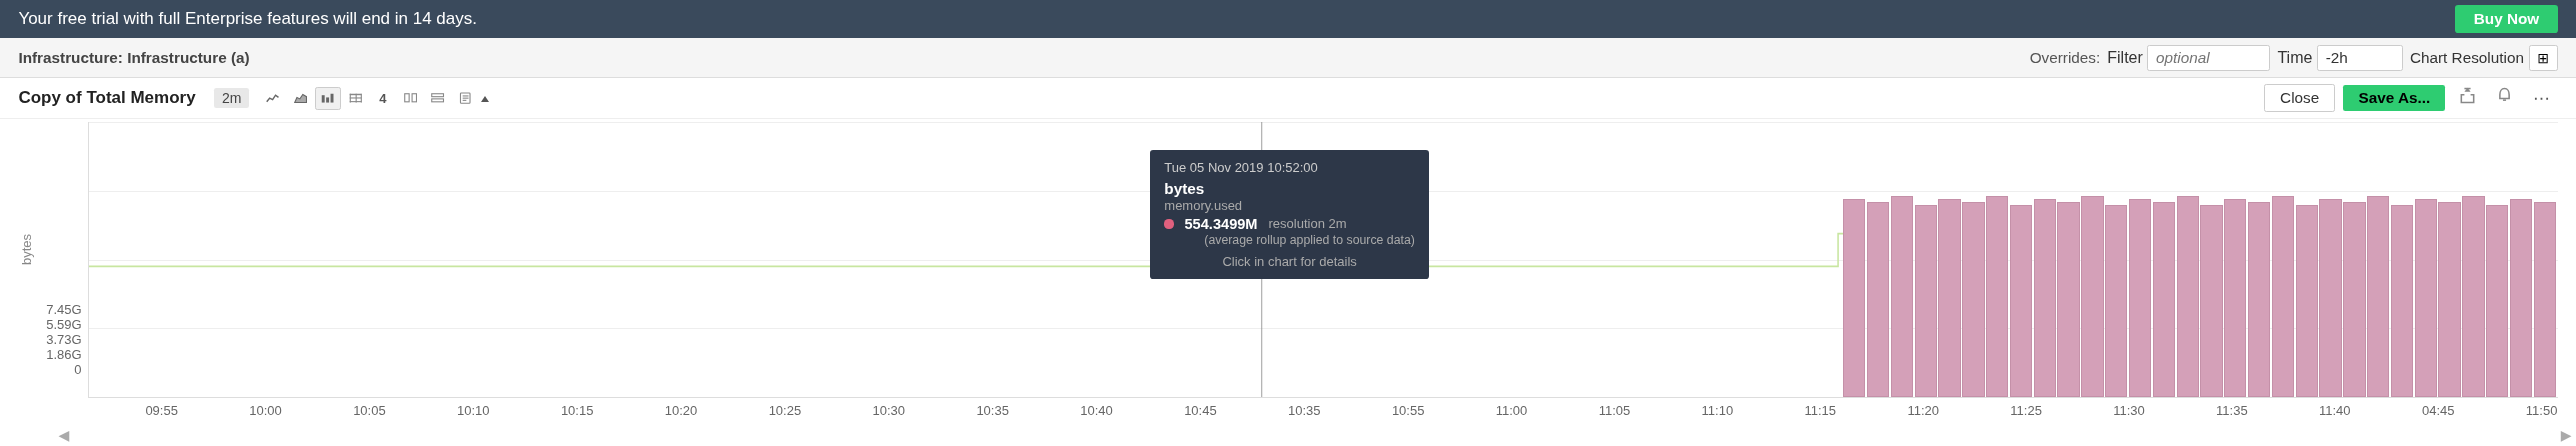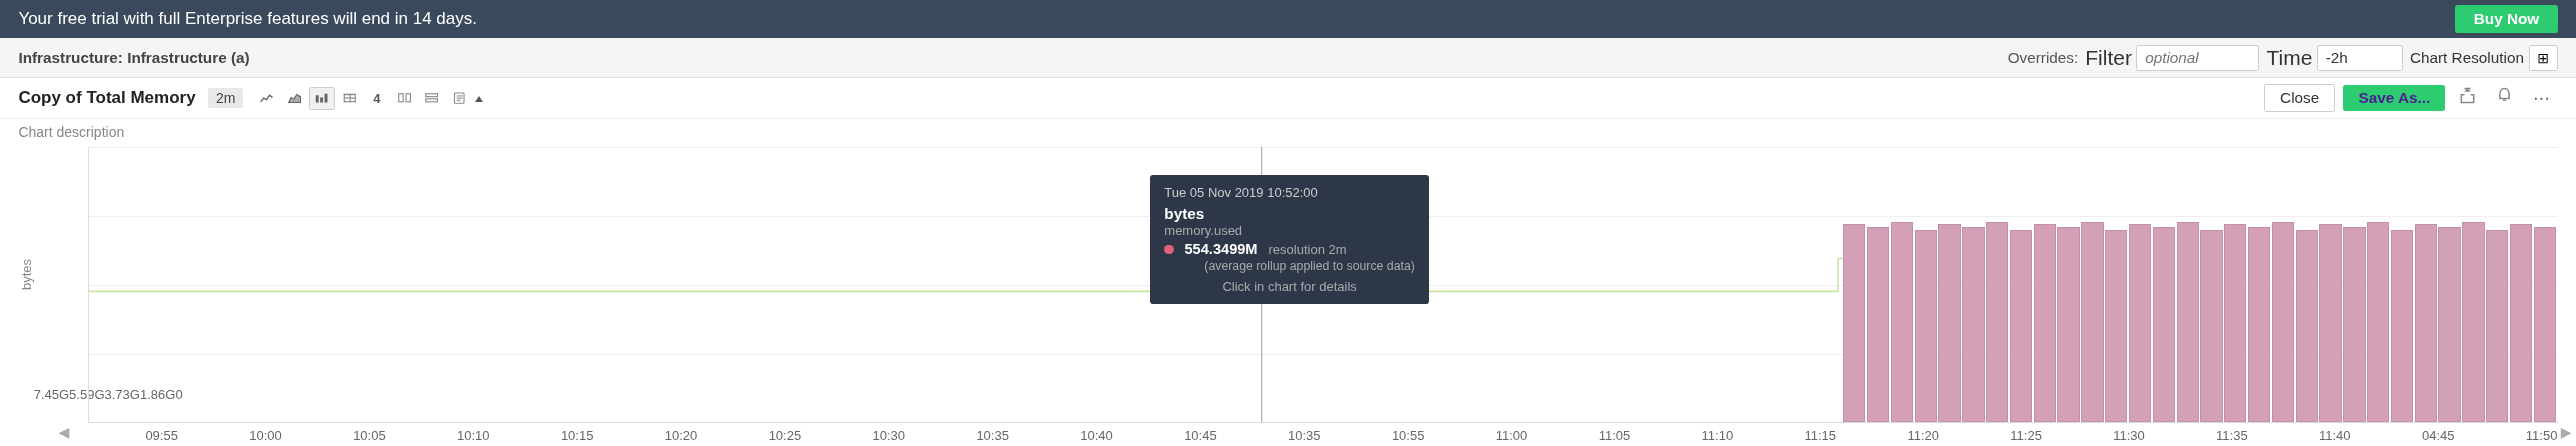--- a/index.html
+++ b/index.html
@@ -43,21 +43,21 @@
       flex: 1;
       font-weight: bold;
     }
     .top-bar-right {
       display: flex;
       align-items: center;
       gap: 7px;
     }
     .overrides-label { color: #555; font-size: 15.3px; }
     .override-group { display: flex; align-items: center; gap: 4.6px; }
-    .override-name { font-size: 21px; color: #333; font-weight: 500; }
+    .override-name { font-size: 16px; color: #333; font-weight: 500; }
     .override-input {
       border: 0.8px solid #ccc;
       border-radius: 2.3px;
       padding: 3.1px 7.7px;
       font-size: 15.3px;
       background: #fff;
       color: #888;
       font-style: italic;
       width: 123px;
       height: 26px;
@@ -90,21 +90,21 @@
       align-items: center;
       padding: 6.1px 18.4px;
       border-bottom: 0.8px solid #eee;
       height: 41px;
       gap: 7.7px;
     }
     .chart-title {
       font-size: 17px;
       font-weight: 600;
       color: #222;
-      margin-right: 5px;
+      margin-right: 11px;
     }
     .time-badge {
       background: #e8e8e8;
       border-radius: 2.3px;
       font-size: 14px;
       padding: 2.3px 7.7px;
       color: #444;
     }
     .toolbar-icons {
       display: flex;
@@ -139,21 +139,21 @@
       background: #fff;
       border-radius: 2.3px;
       padding: 3.8px 15.3px;
       font-size: 15.3px;
       cursor: pointer;
       color: #333;
     }
     .save-btn {
       border: none;
       background: #2ecc71;
-      color: #4c1d95;
+      color: #000000;
       border-radius: 2.3px;
       padding: 3.8px 15.3px;
       font-size: 15.3px;
       cursor: pointer;
       font-weight: 600;
     }
     .icon-btn-sm {
       border: none;
       background: transparent;
       cursor: pointer;
@@ -177,22 +177,22 @@
     .chart-wrapper {
       position: relative;
       display: flex;
       height: 276px;
       margin-top: 3.1px;
     }
 
     .y-axis {
       width: 54px;
       display: flex;
-      flex-direction: row;
-      justify-content: space-between;
+      flex-direction: column;
+      justify-content: flex-end;
       align-items: flex-end;
       padding-right: 6.1px;
       padding-bottom: 21.5px;
       font-size: 13px;
       color: #666;
     }
 
     .chart-inner {
       flex: 1;
       position: relative;
@@ -362,21 +362,20 @@
         <path d="M11 2 C7 2 5 6 5 10 L5 15 L17 15 L17 10 C17 6 15 2 11 2 Z" fill="none" stroke="#888" stroke-width="2"></path>
         <line x1="9" y1="17" x2="13" y2="17" stroke="#888" stroke-width="2"></line>
       </svg>
   </button>
   <button class="icon-btn-sm">
     <span style="font-size:17px;letter-spacing:1.5px;">⋯</span>
   </button>
 </div>
 
 <div class="chart-area">
-  <div class="chart-description">Chart description</div>
 
   <div class="chart-wrapper">
 
     <div style="position:absolute;left:0;top:0;bottom:21.5px;width:17px;display:flex;align-items:center;justify-content:center;">
       <span style="writing-mode:vertical-rl;transform:rotate(180deg);font-size:13px;color:#888;">bytes</span>
     </div>
 
     <div class="y-axis" style="margin-left:15.3px;">
       <span>7.45G</span>
       <span>5.59G</span>

